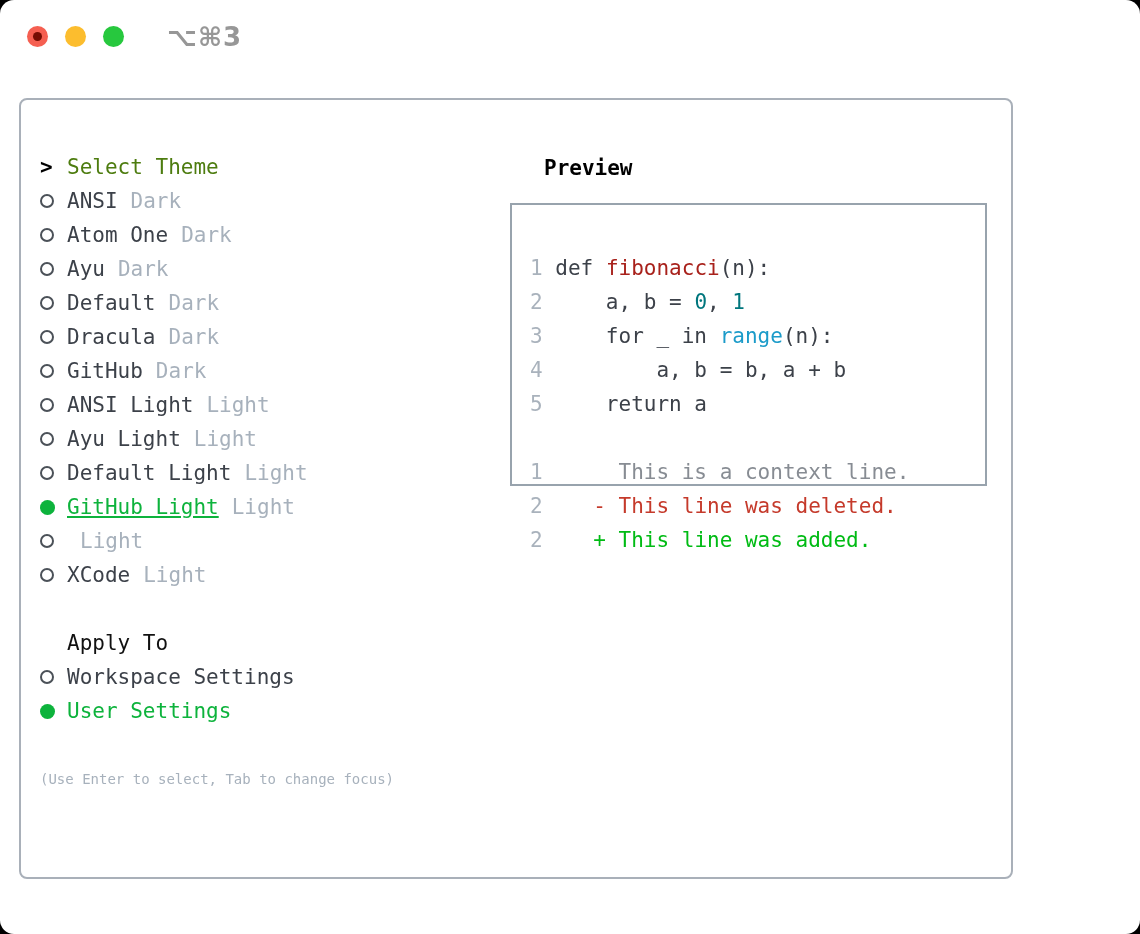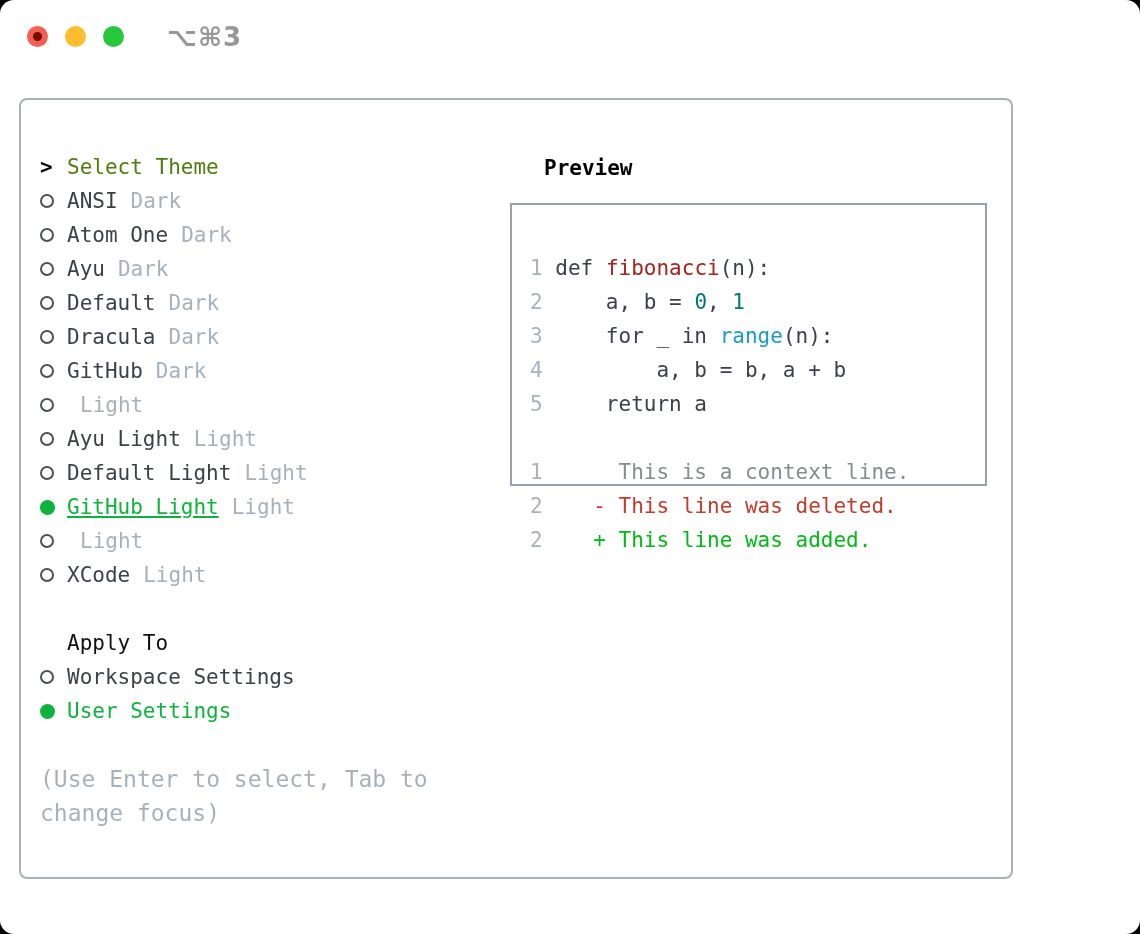--- a/index.html
+++ b/index.html
@@ -73,21 +73,21 @@
   .t-name { color: var(--fg-dark); }
   .row.selected .t-name { color: var(--accent-green); text-decoration: underline; }
   .t-variant { color: var(--muted); margin-left: 13px; }
   .spacer { height: 34px; }
   .apply-label { color: #111; text-align: center; }
   .opt-label { color: var(--fg-dark); }
   .row.selected .opt-label { color: var(--accent-green); }
   .hint {
     width: 400px;
     color: var(--muted);
-    font-size: 23px; line-height: 34px;
+    font-size: 14px; line-height: 34px;
   }
   
   .preview-label {
     position: absolute; left: 483px; top: 51px;
     height: 34px; line-height: 34px;
     font-size: 21px; font-weight: bold; color: #000; margin-left: 40px;
   }
   .preview-box {
     position: absolute; left: 489px; top: 103px;
     width: 477px; height: 283px;
@@ -155,20 +155,21 @@
   </div>
 
   <div class="row">
     <span class="glyph-cell"><span class="radio"></span></span>
     <span class="t-name">GitHub</span>
     <span class="t-variant">Dark</span>
   </div>
 
   <div class="row">
     <span class="glyph-cell"><span class="radio"></span></span>
+    <span class="t-name">ANSI Light</span>
     <span class="t-variant">Light</span>
   </div>
 
   <div class="row">
     <span class="glyph-cell"><span class="radio"></span></span>
     <span class="t-name">Ayu Light</span>
     <span class="t-variant">Light</span>
   </div>
 
   <div class="row">

